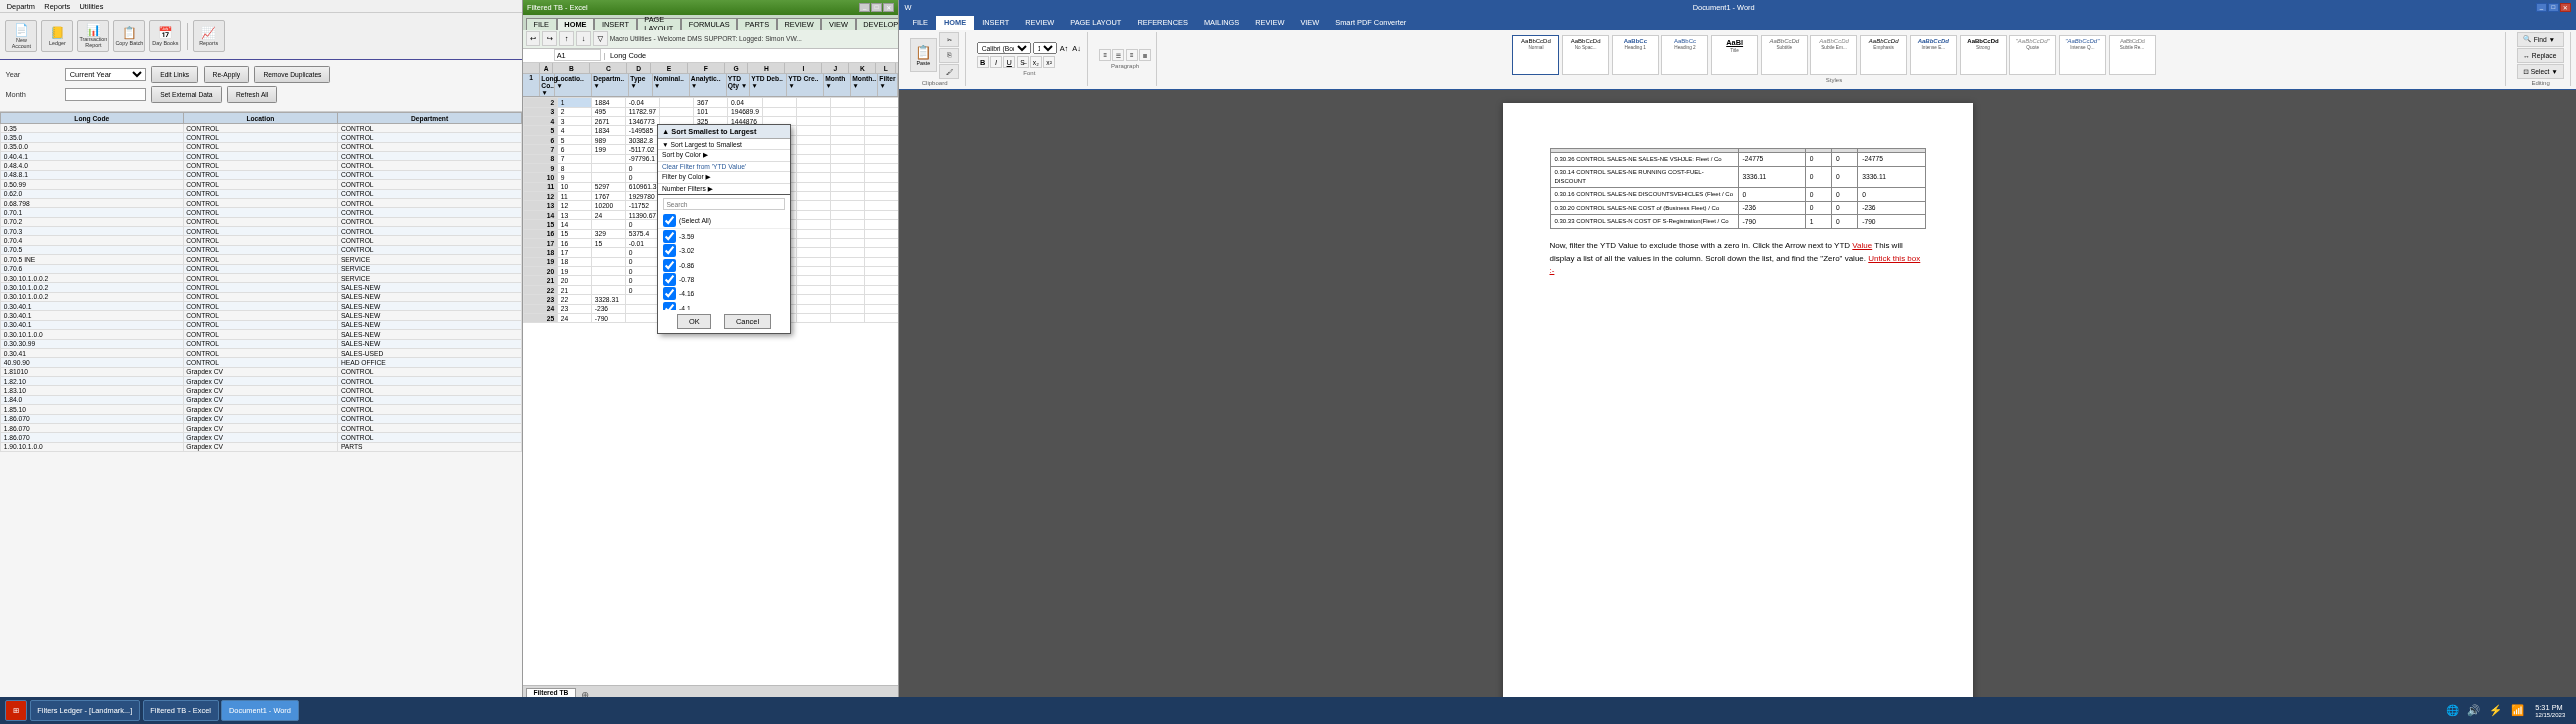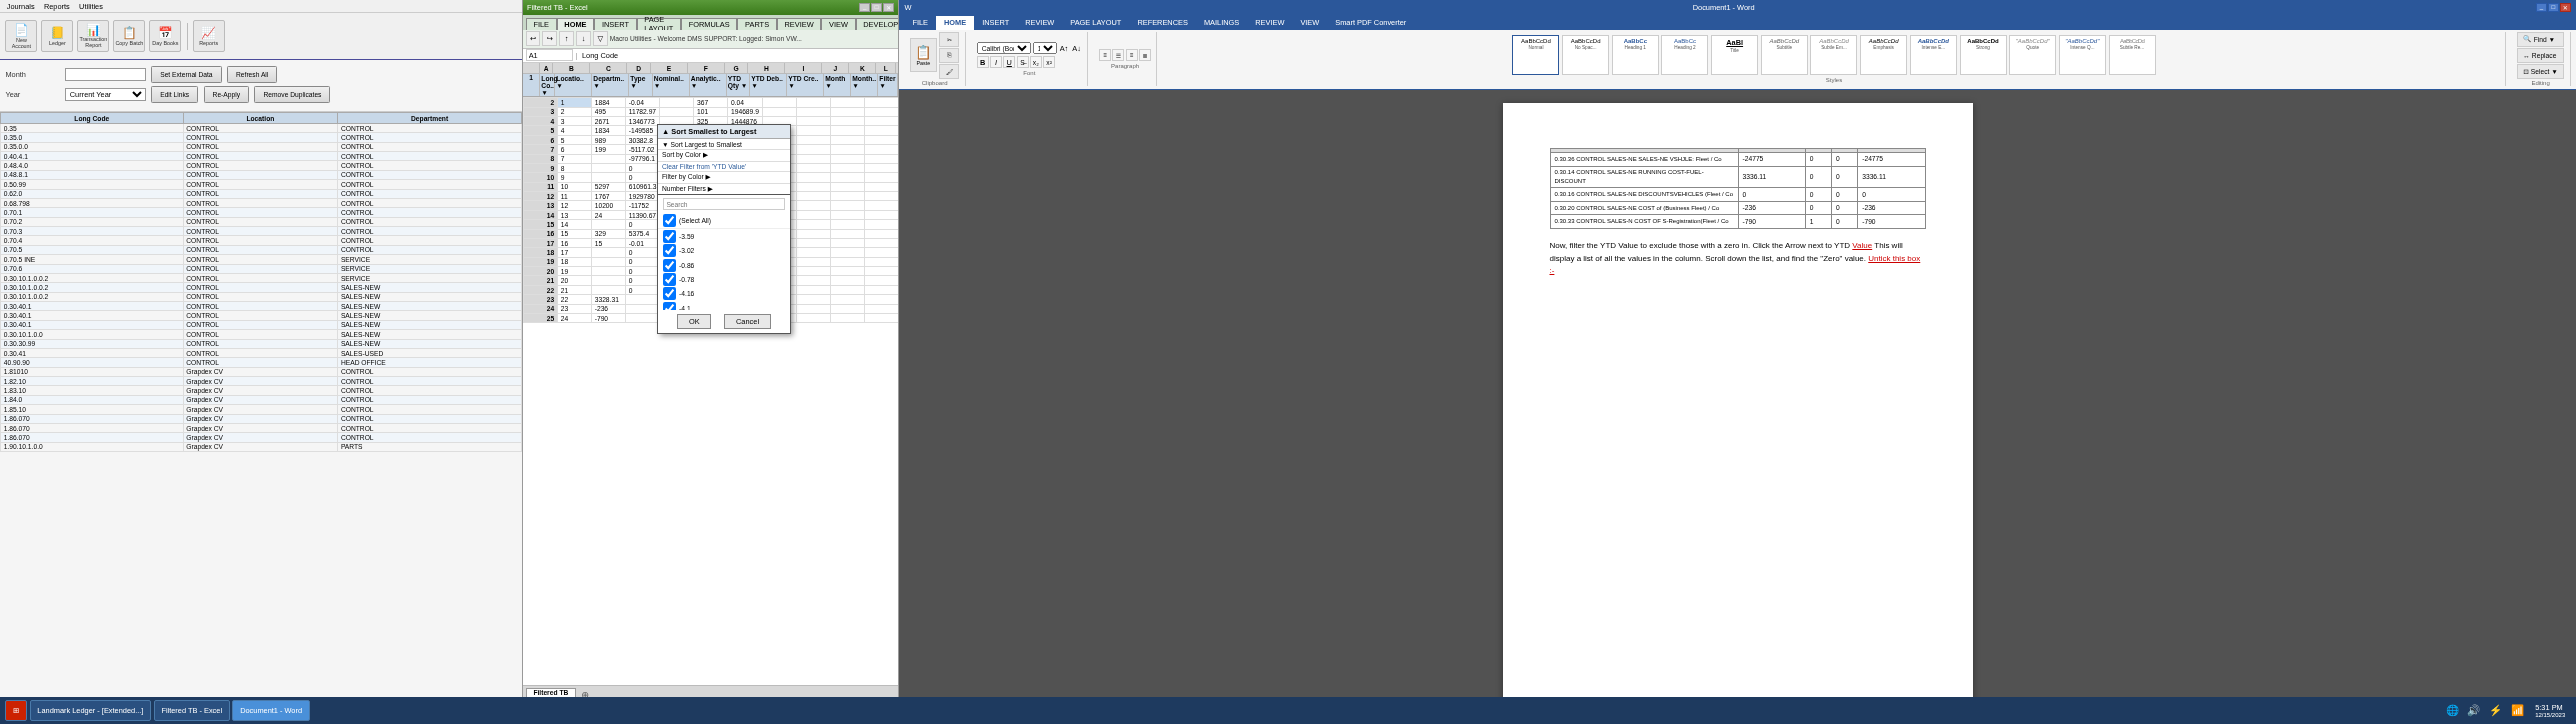--- a/index.html
+++ b/index.html
@@ -202,20 +202,21 @@
       gap: 2.7px;
       padding: 0 2.7px;
       font-size: 7.4px;
     }
     .name-box {
       width: 47px;
       height: 12px;
       border: 0.7px solid #ccc;
       font-size: 7.4px;
       padding: 0 2px;
+      margin-left: 28px;
     }
     .formula-input {
       flex: 1;
       height: 12px;
       border: none;
       font-size: 7.4px;
       padding: 0 2px;
       outline: none;
     }
 
@@ -532,21 +533,21 @@
 
     .select-all-row { display: flex; align-items: center; gap: 2.7px; padding: 1.3px 5.4px; font-size: 6.7px; border-bottom: 0.7px solid #eee; }
   </style>
 </head>
 <body>
 
 <div id="left-panel">
 
 
   <div class="menu-bar">
-    <span class="menu-item">Journals</span>
+    <span class="menu-item">Departm</span>
     <span class="menu-item">Reports</span>
     <span class="menu-item">Utilities</span>
   </div>
 
   <div class="ll-ribbon">
     <div class="icon-btn">
       <span class="icon-symbol">📄</span>
       <span style="font-size:5.4px;text-align:center;">New Account</span>
     </div>
     <div class="icon-btn">
@@ -567,34 +568,34 @@
     </div>
     <div class="toolbar-separator"></div>
     <div class="icon-btn">
       <span class="icon-symbol">📈</span>
       <span style="font-size:5.4px;">Reports</span>
     </div>
   </div>
 
 
   <div class="report-controls">
-    <div class="control-row">
-      <span class="control-label">Month</span>
-      <input class="control-input" type="text" style="">
-      <button class="action-btn" style="font-size:6.7px;">Set External Data</button>
-      <button class="action-btn" style="font-size:6.7px;">Refresh All</button>
-    </div>
     <div class="control-row">
       <span class="control-label">Year</span>
       <select class="control-select">
         <option>Current Year</option>
       </select>
       <button class="action-btn" style="font-size:6.7px;">Edit Links</button>
       <button class="action-btn" style="font-size:6.7px;">Re-Apply</button>
       <button class="action-btn" style="font-size:6.7px;">Remove Duplicates</button>
+    </div>
+    <div class="control-row">
+      <span class="control-label">Month</span>
+      <input class="control-input" type="text" style="">
+      <button class="action-btn" style="font-size:6.7px;">Set External Data</button>
+      <button class="action-btn" style="font-size:6.7px;">Refresh All</button>
     </div>
   </div>
 
   <div class="data-grid">
     <table>
       <thead>
         <tr>
           <th>Long Code</th>
           <th>Location</th>
           <th>Department</th>
@@ -1449,21 +1450,21 @@
       <span>100%</span>
     </div>
   </div>
 </div>
 
 <div id="taskbar">
   <div class="taskbar-item taskbar-start">
     <span>⊞</span>
   </div>
   <div class="taskbar-item">
-    <span>Landmark Ledger - [Extended...]</span>
+    <span>Filters Ledger - [Landmark...]</span>
   </div>
   <div class="taskbar-item">
     <span>Filtered TB - Excel</span>
   </div>
   <div class="taskbar-item active">
     <span>Document1 - Word</span>
   </div>
   <div class="taskbar-icon" style="margin-left:auto;">
     <span style="color:white;font-size:10.7px;">🌐</span>
   </div>

